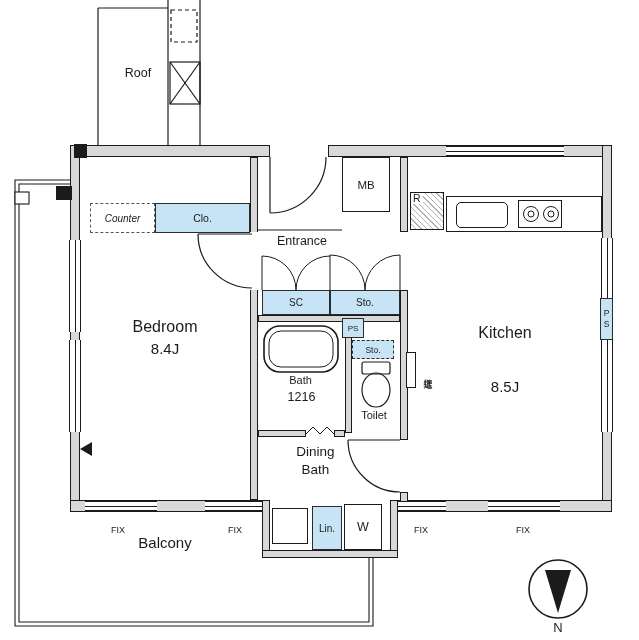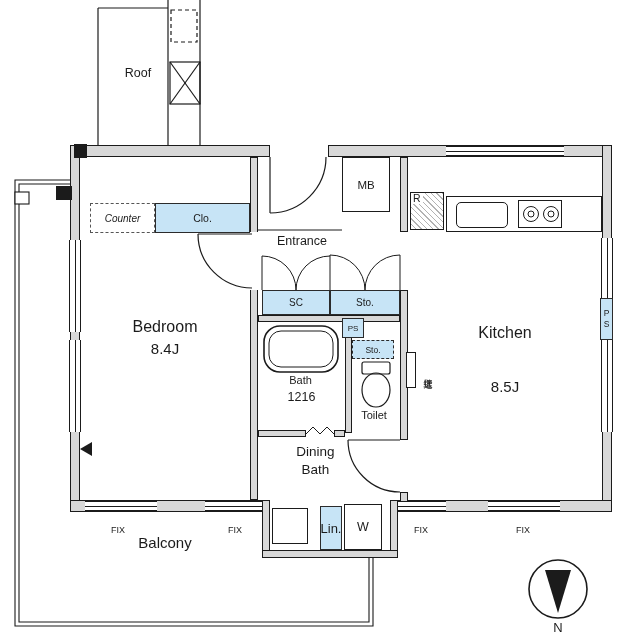--- a/index.html
+++ b/index.html
@@ -71,21 +71,21 @@
   </div>
   <div class="blue" style="left:330px;top:290px;width:70px;height:25px">
     <span>Sto.</span>
   </div>
   <div class="blue" style="left:342px;top:318px;width:22px;height:20px;font-size:8px">
     <span>PS</span>
   </div>
   <div class="blue dashed" style="left:352px;top:340px;width:42px;height:19px;font-size:8.5px">
     <span>Sto.</span>
   </div>
-  <div class="blue" style="left:320px;top:506px;width:22px;height:44px;font-size:13px">
+  <div class="blue" style="left:312px;top:506px;width:30px;height:44px;font-size:10px">
     <span>Lin.</span>
   </div>
   <div class="blue" style="left:600px;top:298px;width:13px;height:42px;font-size:8.5px">
     <span class="vtext">PS</span>
   </div>
 
   <div class="whitebox" style="left:342px;top:157px;width:48px;height:55px;font-size:11.5px">
     <span>MB</span>
   </div>
   <div class="whitebox thin hatch" style="left:410px;top:192px;width:34px;height:38px;font-size:10.5px;align-items:flex-start;justify-content:flex-start">

